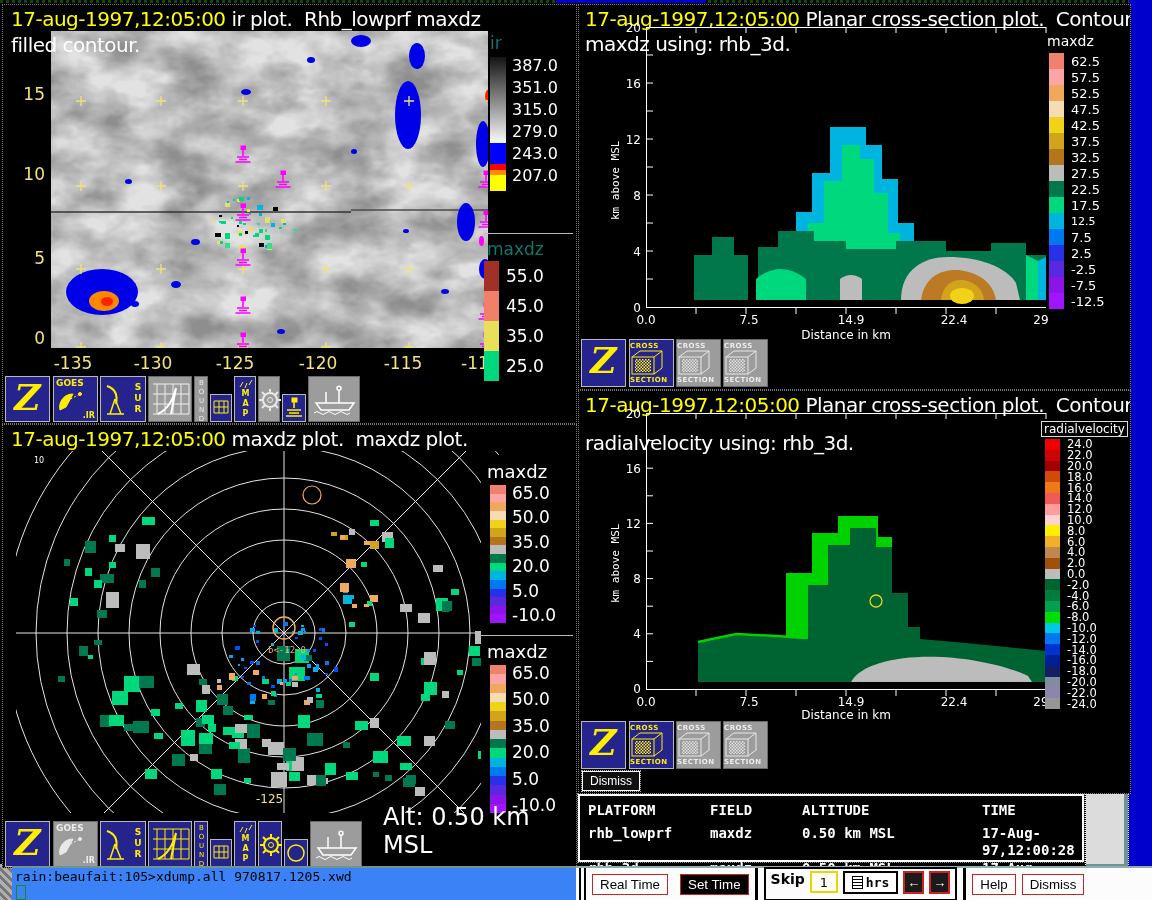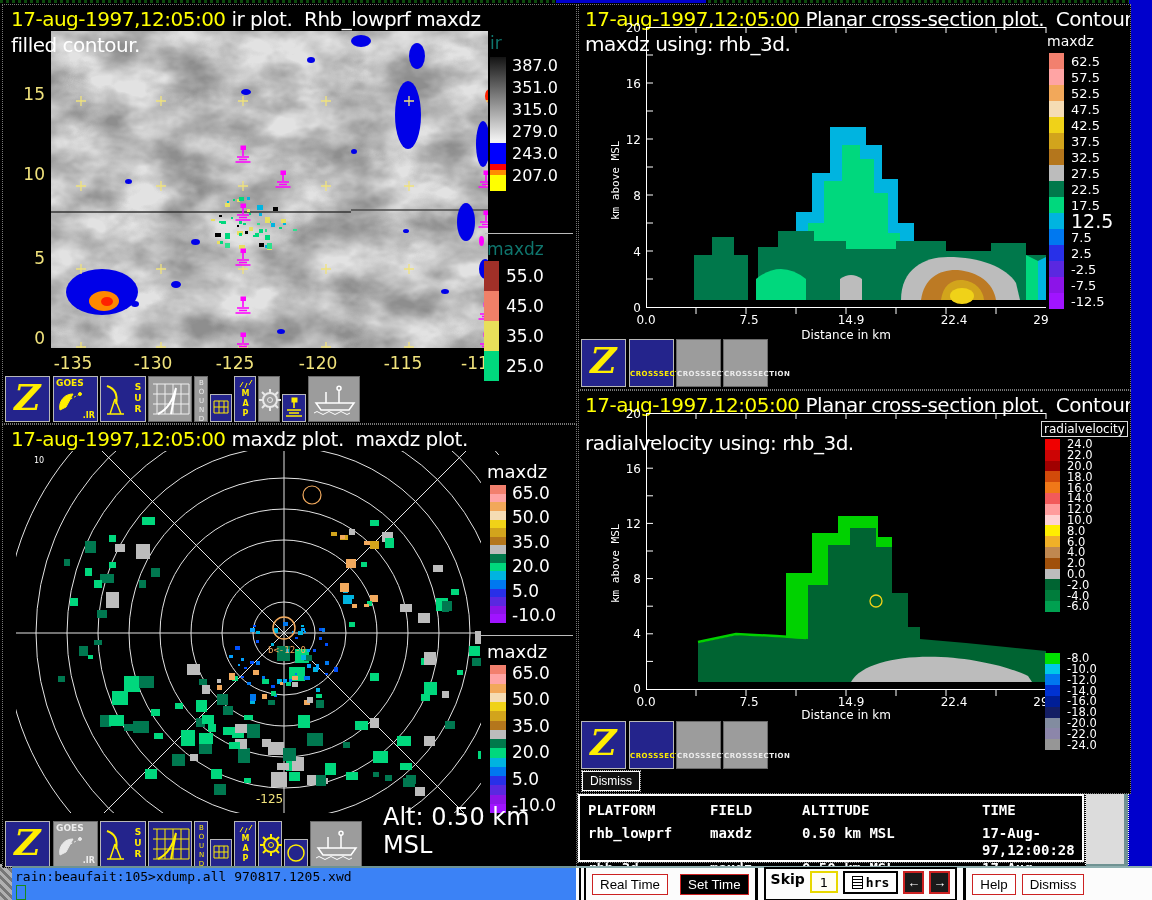--- a/index.html
+++ b/index.html
@@ -18,21 +18,21 @@
   .cbl{font-size:15px;color:#0f766e}
   .cbrow{display:flex;align-items:center}
   .sw{width:15px;height:100%;display:inline-block;flex:none}
   .cblab{color:#fff;margin-left:7px;white-space:nowrap}
   .btn{position:absolute;box-sizing:border-box}
   .navybtn{background:#24248c;border:1px solid #b8b8b8;color:#ffee00}
   .graybtn{background:#9c9c9c;border:1px solid #6a6a6a;color:#ececec}
   .vtx{writing-mode:vertical-rl;text-orientation:upright;letter-spacing:1px;line-height:1}
   .zchar{font-family:"DejaVu Serif","Liberation Serif",serif;font-style:italic;font-weight:bold;
          font-size:36px;color:#ffee00;line-height:40px}
-  .xsec{width:45px;height:48px;display:flex;flex-direction:row;align-items:flex-end;justify-content:space-between;padding:8px 0}
+  .xsec{width:45px;height:48px;display:flex;flex-direction:column;align-items:flex-start;justify-content:space-between;padding:2px 0}
   .xsec .t{font-size:7px;font-weight:bold;letter-spacing:0.5px}
   .term{background:#3b82f6;color:#000;font-family:"DejaVu Sans Mono","Liberation Mono",monospace;
         font-size:13px;font-weight:normal;border-top:2px solid #6f9292;overflow:hidden}
   .tbl{display:grid;grid-template-columns:122px 92px 180px 1fr;
        font-family:"DejaVu Sans Mono","Liberation Mono",monospace;font-size:14px;font-weight:bold;
        color:#fff;row-gap:1px;padding:6px 8px;line-height:17px}
   .cbar{background:#fcfcfc;border-top:2px solid #8fb0b0;display:flex;align-items:center;color:#000;font-size:13px}
   .wbtn{border:1px solid #cc2222;background:#fff;color:#000;padding:2px 7px;white-space:nowrap}
   .grp{border:2px solid #000;display:flex;align-items:flex-start;gap:5px;padding:2px 5px;height:26px}
   .skip-in{width:24px;height:18px;border:2px solid #e8d800;background:#fffef4;text-align:center;
@@ -375,21 +375,21 @@
       <div class="cbrow" style="height: 16px;">
         <span class="sw" style="background: rgb(0, 120, 75);"></span>
         <span class="cblab" style="font-size: 13px;">22.5</span>
       </div>
       <div class="cbrow" style="height: 16px;">
         <span class="sw" style="background: rgb(0, 216, 125);"></span>
         <span class="cblab" style="font-size: 13px;">17.5</span>
       </div>
       <div class="cbrow" style="height: 16px;">
         <span class="sw" style="background: rgb(0, 180, 224);"></span>
-        <span class="cblab" style="font-size: 19px;">12.5</span>
+        <span class="cblab" style="font-size: 11px;">12.5</span>
       </div>
       <div class="cbrow" style="height: 16px;">
         <span class="sw" style="background: rgb(0, 120, 240);"></span>
         <span class="cblab" style="font-size: 13px;">7.5</span>
       </div>
       <div class="cbrow" style="height: 16px;">
         <span class="sw" style="background: rgb(40, 48, 232);"></span>
         <span class="cblab" style="font-size: 13px;">2.5</span>
       </div>
       <div class="cbrow" style="height: 16px;">
@@ -898,21 +898,21 @@
         <span class="cblab" style="font-size: 11.5px;">-2.0</span>
       </div>
       <div class="cbrow" style="height: 10.8px;">
         <span class="sw" style="background: rgb(0, 125, 60);"></span>
         <span class="cblab" style="font-size: 11.5px;">-4.0</span>
       </div>
       <div class="cbrow" style="height: 10.8px;">
         <span class="sw" style="background: rgb(0, 160, 80);"></span>
         <span class="cblab" style="font-size: 11.5px;">-6.0</span>
       </div>
-      <div class="cbrow" style="height: 10.8px; margin-top: 41px;">
+      <div class="cbrow" style="height: 10.8px;">
         <span class="sw" style="background: rgb(0, 224, 0);"></span>
         <span class="cblab" style="font-size: 11.5px;">-8.0</span>
       </div>
       <div class="cbrow" style="height: 10.8px;">
         <span class="sw" style="background: rgb(0, 200, 232);"></span>
         <span class="cblab" style="font-size: 11.5px;">-10.0</span>
       </div>
       <div class="cbrow" style="height: 10.8px;">
         <span class="sw" style="background: rgb(0, 120, 240);"></span>
         <span class="cblab" style="font-size: 11.5px;">-12.0</span>

